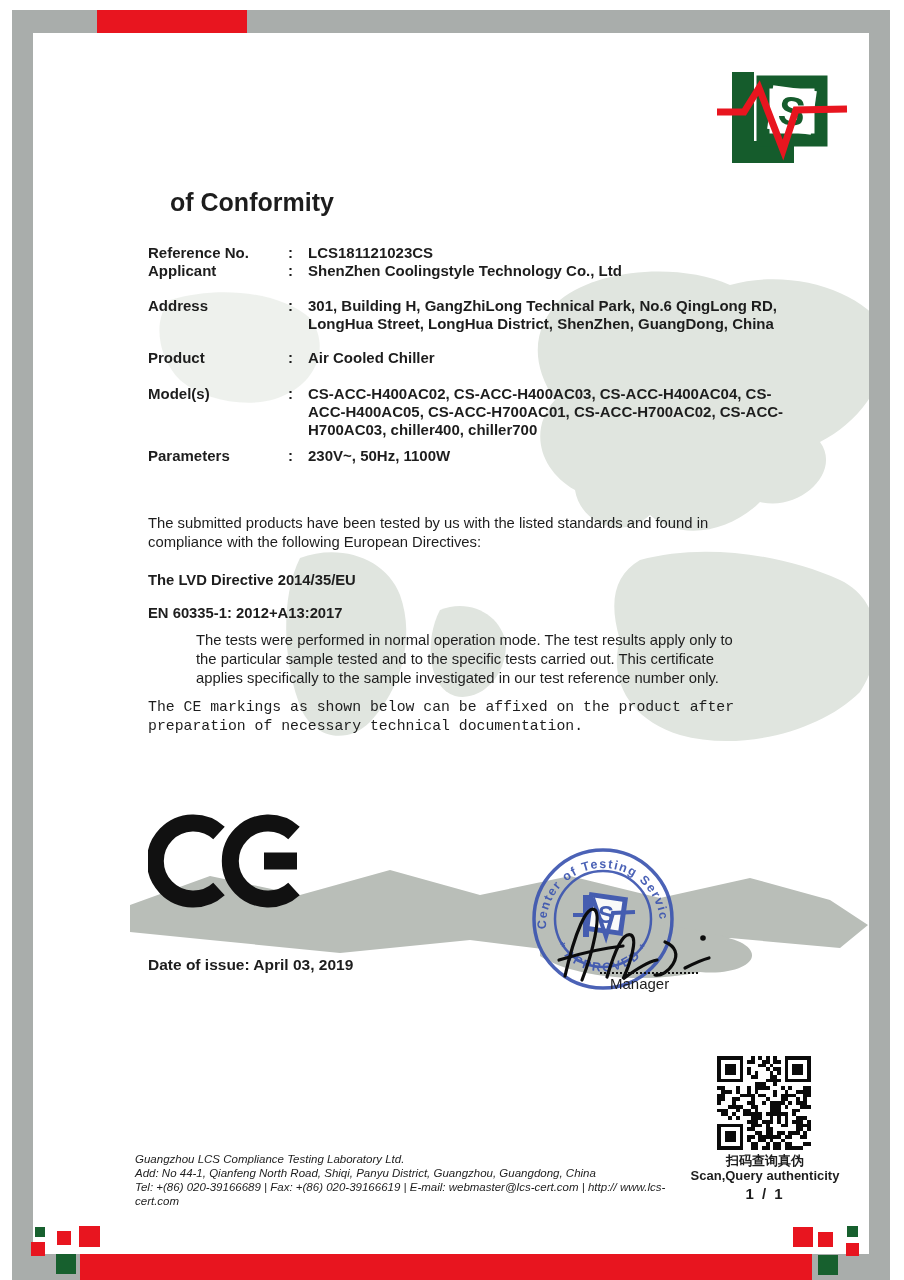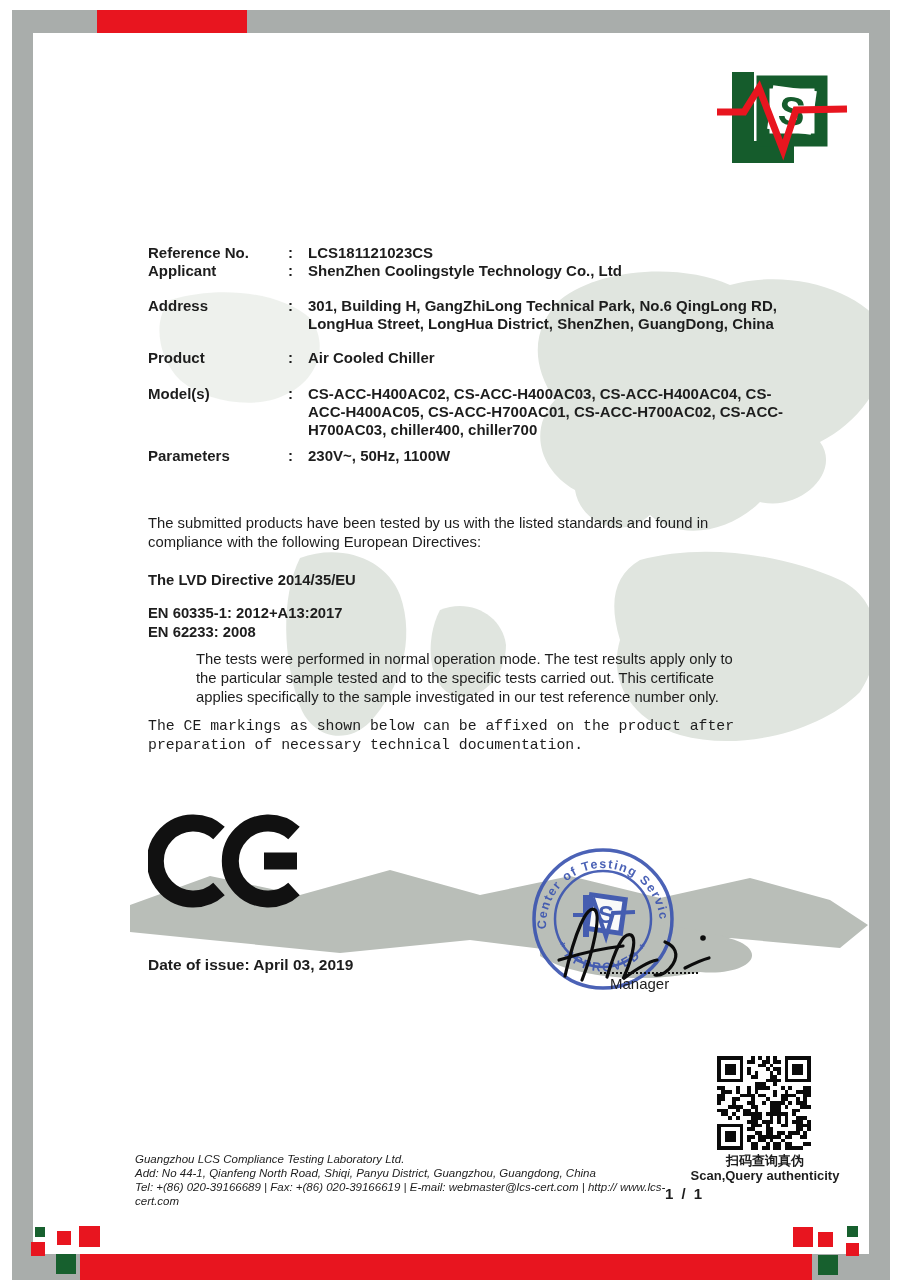--- a/index.html
+++ b/index.html
@@ -26,21 +26,21 @@
   .bodytxt{position:absolute;left:148px;top:514px;width:608px;font-size:14.8px;line-height:19px;z-index:1;}
   .bodytxt p{margin:0;}
   .b{font-weight:bold;}
   
   .dateline{position:absolute;left:148px;top:956px;font-size:15.5px;font-weight:bold;z-index:4;}
   .dotline{position:absolute;left:600px;top:958px;width:98px;height:14px;border-bottom:2px dotted #111;z-index:5;}
   .manager{position:absolute;left:610px;top:975px;font-size:15px;z-index:5;}
   
   .qrwrap{position:absolute;left:717px;top:1056px;width:94px;height:94px;z-index:1;}
   .qrcap{position:absolute;left:665px;top:1153px;width:200px;text-align:center;font-size:13px;font-weight:bold;line-height:15px;z-index:1;}
-  .pageno{position:absolute;left:665px;top:1185px;width:200px;font-size:15px;font-weight:bold;letter-spacing:2px;z-index:1;}
+  .pageno{position:absolute;left:665px;top:1185px;width:200px;text-align:center;font-size:15px;font-weight:bold;letter-spacing:2px;z-index:1;}
   
   .footer{position:absolute;left:135px;top:1152px;width:545px;font-size:11.5px;line-height:14px;z-index:1;font-style:italic;}
   
   .stamp{position:absolute;left:527px;top:845px;z-index:4;opacity:.92;}
   .sig{position:absolute;left:535px;top:880px;z-index:5;}
   svg text{font-family:"Liberation Sans",sans-serif;}
 </style>
 </head>
 <body>
 
@@ -83,20 +83,21 @@
     <rect x="20" y="0" width="22" height="91" fill="#155c2c"></rect>
     <rect x="20" y="69" width="62" height="22" fill="#155c2c"></rect>
     <rect x="51" y="10" width="58" height="58" fill="none" stroke="#155c2c" stroke-width="13"></rect>
     <g transform="rotate(8 80 38)">
       <rect x="58" y="16" width="44" height="44" fill="#ffffff"></rect>
       <text x="80" y="53" text-anchor="middle" font-size="40" font-weight="bold" fill="#155c2c">S</text>
     </g>
     <polyline points="5,40 32,40 47,16 71,78 84,38 135,37" fill="none" stroke="#e8151f" stroke-width="7"></polyline>
   </svg>
 
+  <div class="title2">of Conformity</div>
 
   <div class="fields">
     <div class="frow" style="">
       <span class="flabel">Reference No.</span>
       <span class="fcolon">:</span>
       <span class="fvalue">LCS181121023CS</span>
     </div>
     <div class="frow" style="margin-bottom:17px;">
       <span class="flabel">Applicant</span>
       <span class="fcolon">:</span>
@@ -122,21 +123,20 @@
       <span class="fcolon">:</span>
       <span class="fvalue">230V~, 50Hz, 1100W</span>
     </div>
   </div>
 
   <div class="bodytxt">
     <p style="margin-bottom:19px;">The submitted products have been tested by us with the listed standards and found in compliance with the following European Directives:</p>
     <p class="b" style="margin-bottom:14px;">The LVD Directive 2014/35/EU</p>
     <div class="b" style="margin-bottom:8px;">
       <p>EN 60335-1: 2012+A13:2017</p>
-      <p>EN 62233: 2008</p>
     </div>
     <p style="margin-bottom:10px;margin-left:48px;">The tests were performed in normal operation mode. The test results apply only to the particular sample tested and to the specific tests carried out. This certificate applies specifically to the sample investigated in our test reference number only.</p>
     <p style="margin-bottom:20px;font-family:Liberation Mono, monospace;">The CE markings as shown below can be affixed on the product after preparation of necessary technical documentation.</p>
   </div>
 
   <svg class="abs" style="left:148px;top:808px;z-index:1;" width="160" height="104" viewBox="0 0 160 104">
     <g fill="none" stroke="#111111" stroke-width="17">
       <path d="M 71 25 A 38 38 0 1 0 71 81"></path>
       <path d="M 146 25 A 38 38 0 1 0 146 81"></path>
       <path d="M 116 53 L 149 53"></path>

